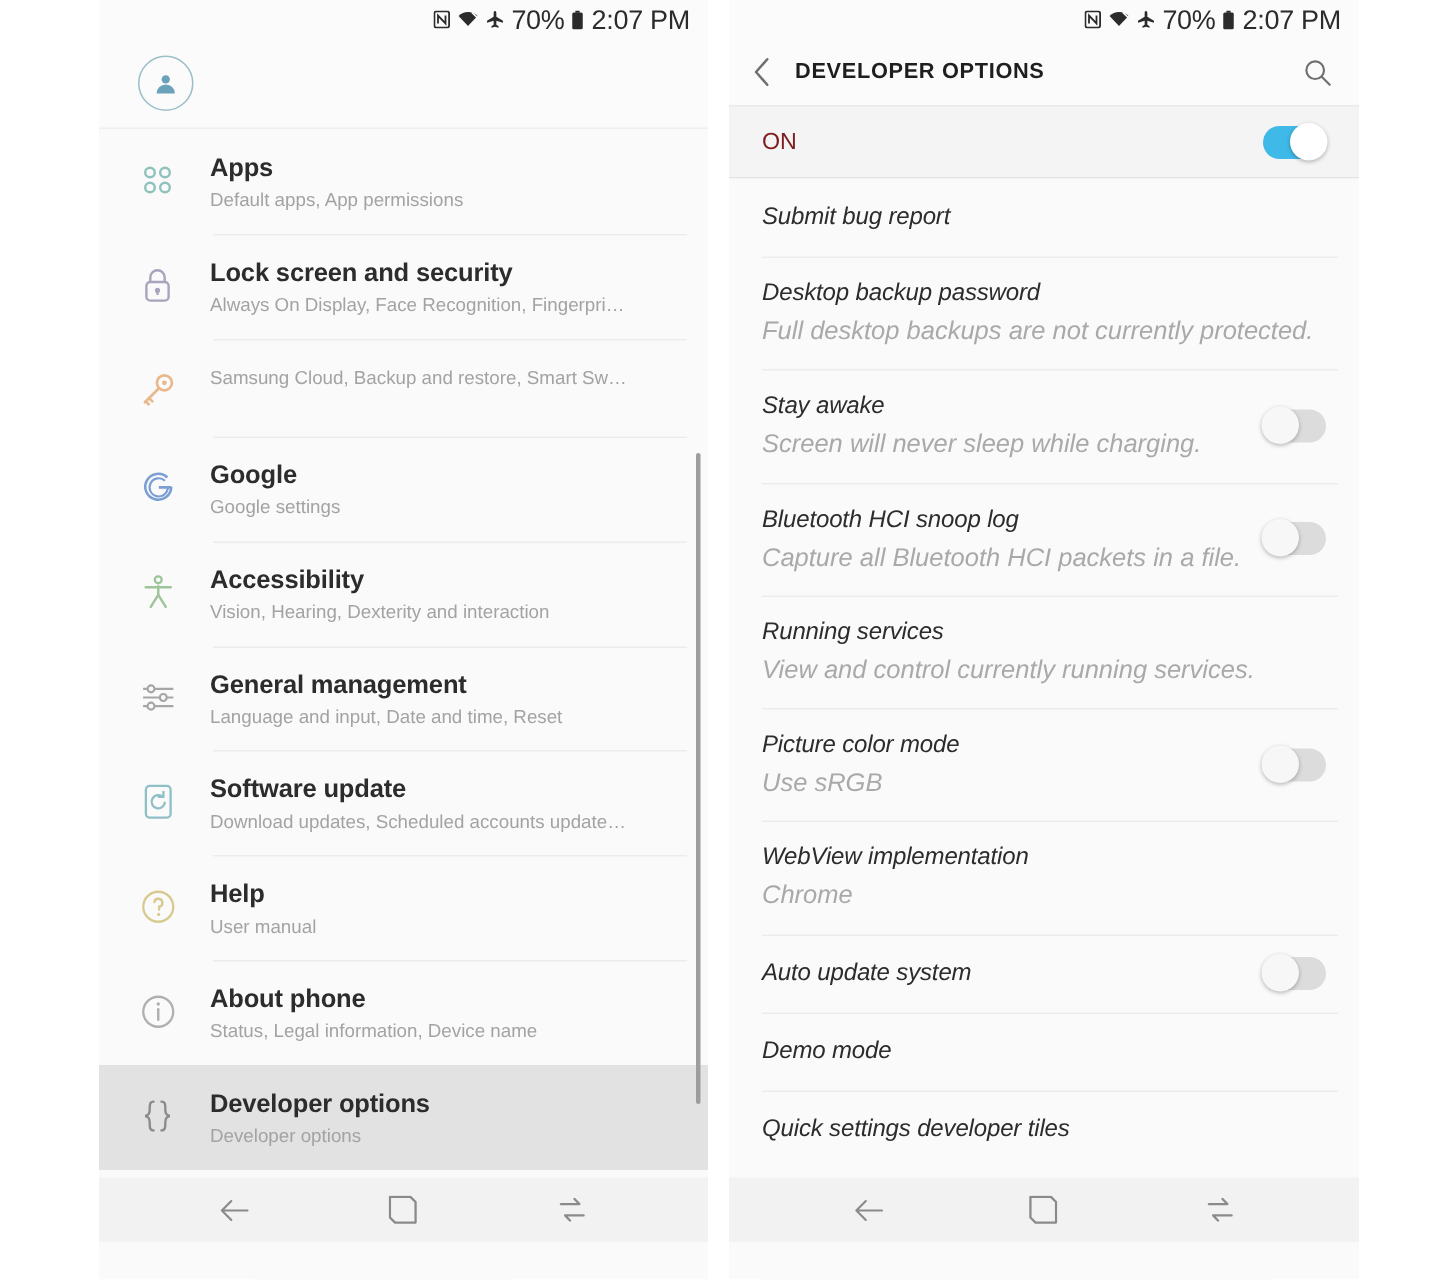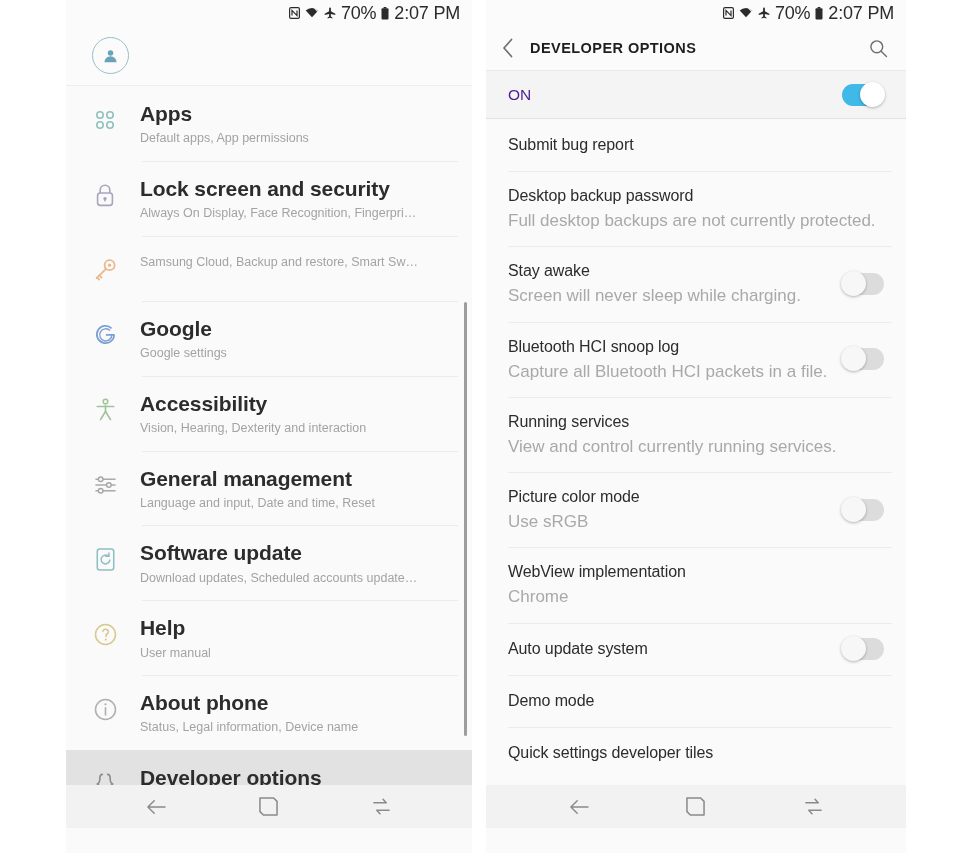--- a/index.html
+++ b/index.html
@@ -112,21 +112,21 @@
     width: 34px;
     height: 34px;
     flex: none;
     display: flex;
     align-items: center;
     justify-content: center;
     margin-top: 3px;
   }
   .row-txt { padding-top: 1px; }
   .row-title {
-    font-size: 21px;
+    font-size: 17px;
     color: #2c2c2c;
     font-weight: bold;
     line-height: 1.25;
     letter-spacing: -0.1px;
   }
   .row-sub {
     font-size: 12.5px;
     color: #a3a3a3;
     margin-top: 4px;
     line-height: 1.25;
@@ -174,36 +174,37 @@
     display: flex;
     align-items: center;
     padding: 0 22px 0 22px;
     background: #f4f4f4;
     border-top: 1px solid #e9e9e9;
     border-bottom: 1px solid #e2e2e2;
   }
   .master-label {
     flex: 1;
     font-size: 15.5px;
-    color: #4c1d95;
+    color: #7f1d1d;
   }
 
   
   .opts {
     background: #fafafa;
     height: 700px;
     overflow: hidden;
   }
   .opt {
     display: flex;
     align-items: center;
     padding: 15px 22px 15px 22px;
     gap: 12px;
     position: relative;
     min-height: 52px;
+    font-style: italic;
   }
   .opt + .opt::before {
     content: "";
     position: absolute;
     left: 22px;
     right: 14px;
     top: 0;
     height: 1px;
     background: #ececec;
   }

